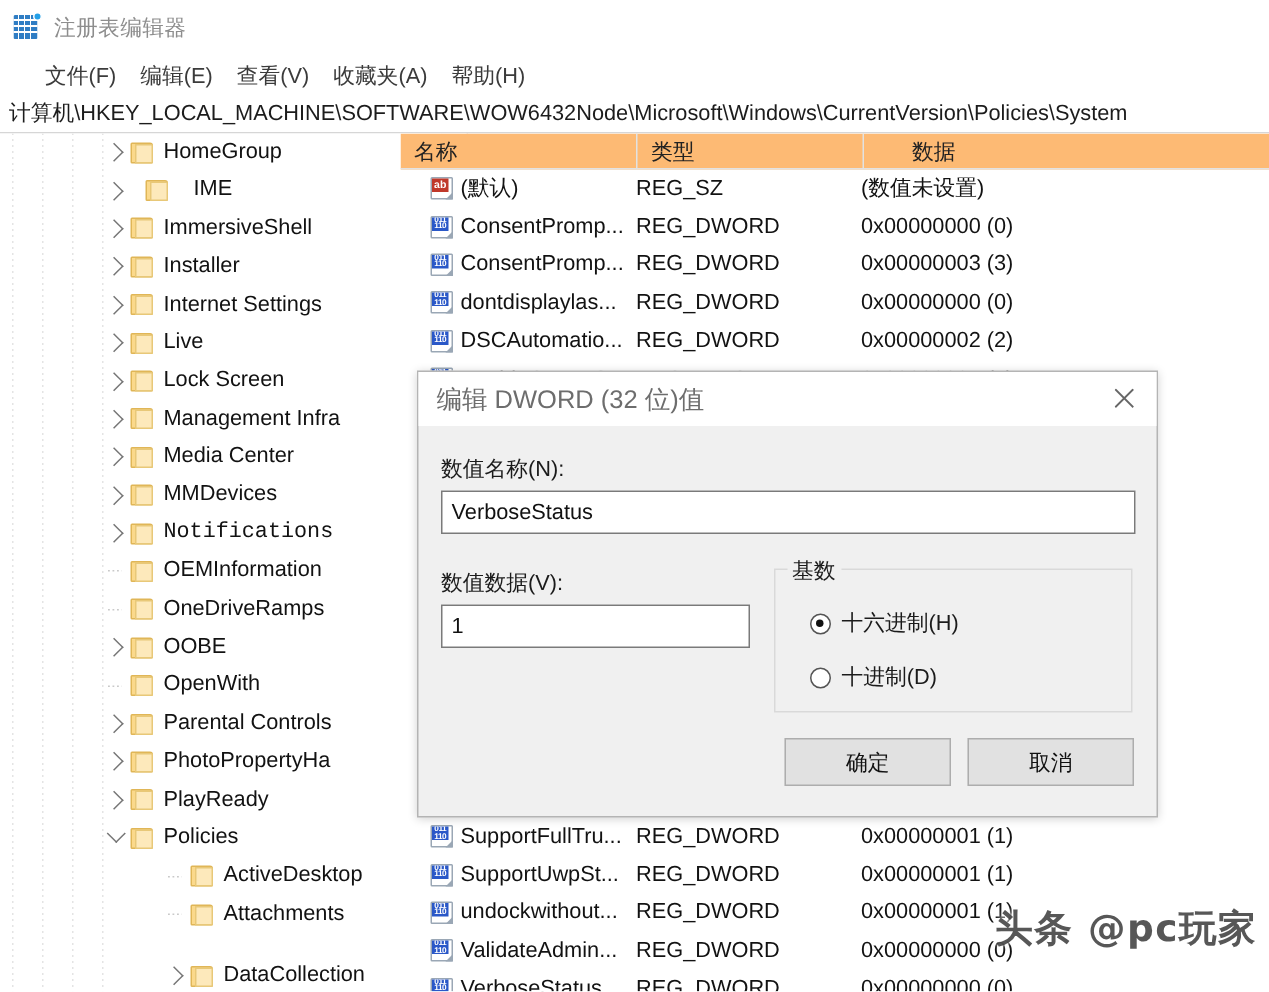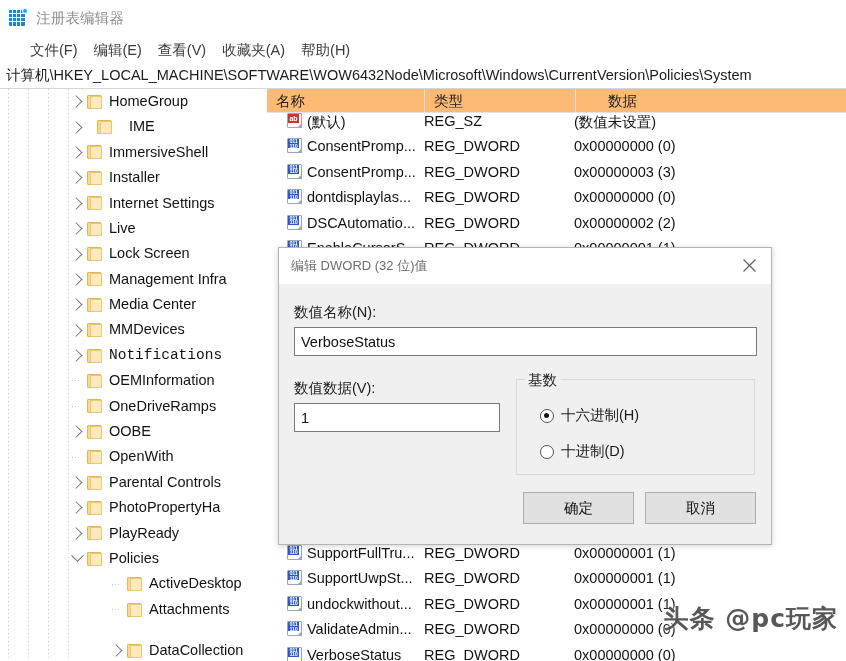--- a/index.html
+++ b/index.html
@@ -198,21 +198,21 @@
     display: flex; align-items: center;
     font-size: 14.5px; color: #222222;
     padding-left: 9px;
     border-left: 1px solid #e2e2e2;
     white-space: nowrap;
   }
   .col-head.first { border-left: none; }
   .list-row {
     position: relative;
     height: 25.4px;
-    display: flex; align-items: flex-start;
+    display: flex; align-items: center;
     font-size: 14.5px; color: #121212;
     white-space: nowrap;
     cursor: default;
     padding-left: 16px;
   }
   .val-icon {
     position: relative;
     width: 15px; height: 15px;
     flex: 0 0 15px;
     margin: 0 5px 0 4px;
@@ -255,21 +255,21 @@
     border: 1px solid #b4b4b4;
     box-shadow: 0 1px 6px rgba(0,0,0,0.18);
   }
   #dlg-titlebar {
     position: relative;
     height: 36px;
     background: #ffffff;
     display: flex; align-items: center;
   }
   #dlg-title {
-    font-size: 13px; color: #6d6d6d;
+    font-size: 17px; color: #6d6d6d;
     padding-left: 12px;
     white-space: nowrap;
   }
   #dlg-close {
     position: absolute; right: 0; top: 0;
     width: 44px; height: 35px;
     display: flex; align-items: center; justify-content: center;
   }
   #dlg-close svg { display: block; }
   .dlg-label {

